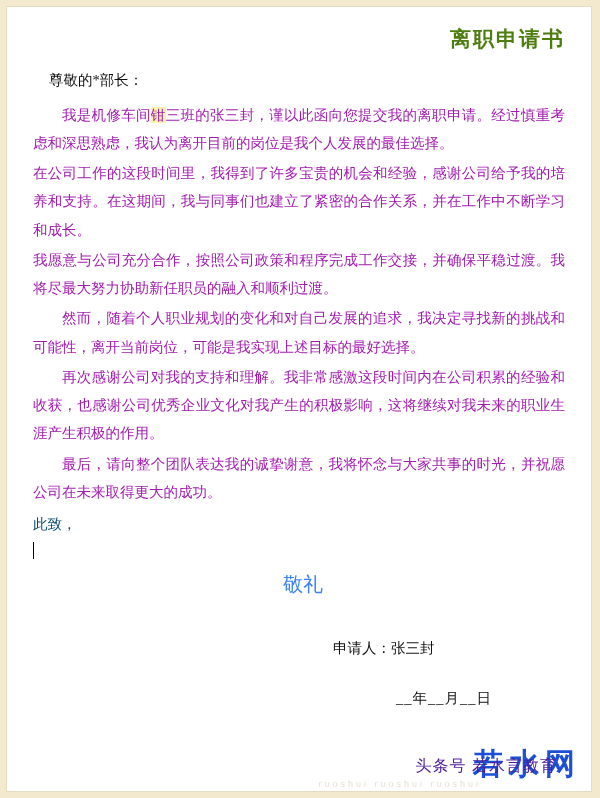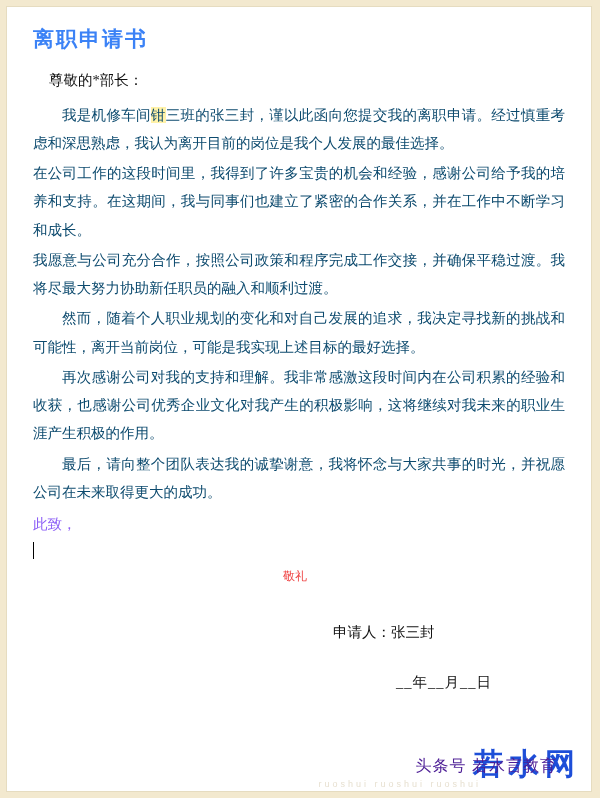--- a/index.html
+++ b/index.html
@@ -25,71 +25,71 @@
     position: relative;
     width: 100%;
     height: 100%;
     box-sizing: border-box;
     background: #ffffff;
     border: 1px solid #e6dcc0;
     padding: 14px 26px 10px 26px;
     overflow: hidden;
   }
   #doc-title {
-    text-align: left;
+    text-align: right;
     font-size: 21px;
     font-weight: bold;
     letter-spacing: 2px;
-    color: #3b82f6;
+    color: #4d7c0f;
     margin: 4px 0 14px 0;
     font-family: "Liberation Serif", serif;
   }
   .salutation {
     font-size: 14.5px;
     line-height: 1.9;
     color: #111;
     margin: 0 0 6px 12px;
     padding-left: 4px;
   }
   .para {
     font-size: 14.5px;
     line-height: 1.95;
-    color: #0c4a6e;
+    color: #a21caf;
     margin: 0 0 2px 0;
     text-align: justify;
     text-justify: inter-ideograph;
   }
   .para.indent {
     text-indent: 2em;
   }
   .hl {
     background: #fff2a8;
   }
   .closing-1 {
     font-size: 14.5px;
     line-height: 1.95;
-    color: #8b5cf6;
+    color: #0c4a6e;
     margin: 4px 0 0 0;
   }
   .caret-line {
     height: 20px;
     position: relative;
     margin: 2px 0 2px 0;
   }
   .caret {
     display: inline-block;
     width: 1px;
     height: 17px;
     background: #000;
     vertical-align: middle;
   }
   .closing-2 {
-    font-size: 12px;
+    font-size: 20px;
     line-height: 1.95;
-    color: #ef4444;
+    color: #3b82f6;
     margin: 4px 0 0 0;
     padding-left: 250px;
   }
   .signature {
     font-size: 14.5px;
     line-height: 1.95;
     color: #111;
     margin: 30px 0 0 0;
     padding-left: 300px;
   }

